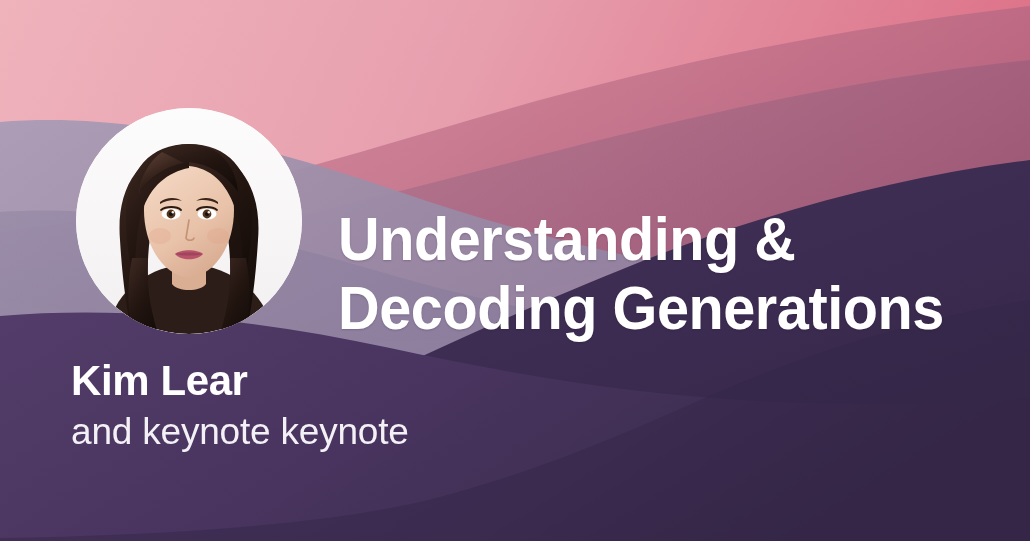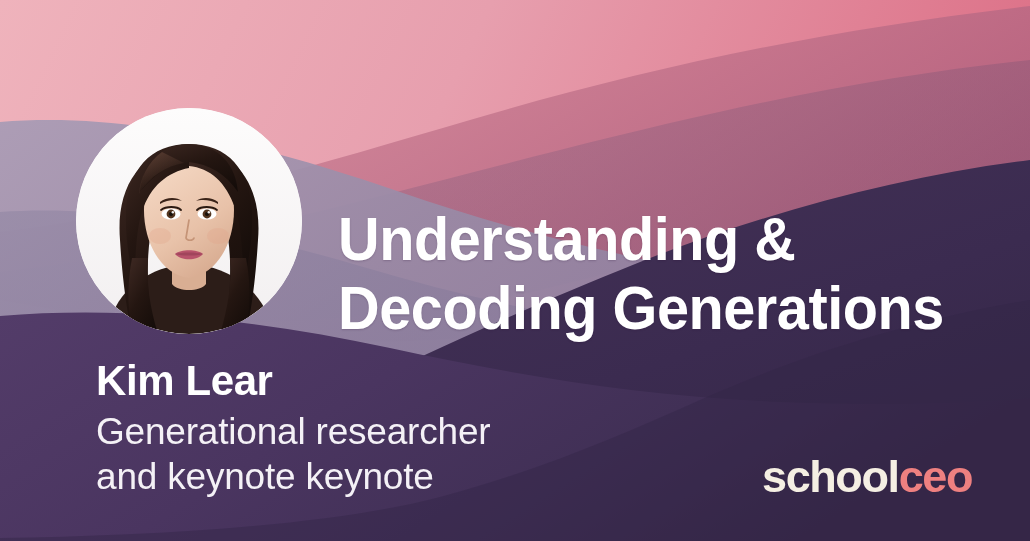--- a/index.html
+++ b/index.html
@@ -64,21 +64,21 @@
     white-space: nowrap;
     text-shadow: 0 1px 2px rgba(40,20,55,0.22);
   }
   .headline-line {
     display: block;
   }
 
   
   .speaker {
     position: absolute;
-    left: 96px;
+    left: 71px;
     top: 358px;
     z-index: 6;
   }
   .speaker-name {
     display: block;
     color: #ffffff;
     font-family: "Liberation Sans", sans-serif;
     font-weight: 700;
     font-size: 42px;
     line-height: 1.08;
@@ -264,22 +264,18 @@
   </div>
 
   <h1 class="headline">
     <span class="headline-line">Understanding &amp;</span>
     <span class="headline-line">Decoding Generations</span>
   </h1>
 
   <div class="speaker">
     <span class="speaker-name">Kim Lear</span>
     <span class="speaker-role">
-      <span class="speaker-role-line">Generational researcher</span>
       <span class="speaker-role-line">and keynote keynote</span>
     </span>
   </div>
 
-  <div class="logo">
-    <span class="logo-school">school</span><span class="logo-ceo">ceo</span>
-  </div>
 
 </div>
 
 </body></html>

